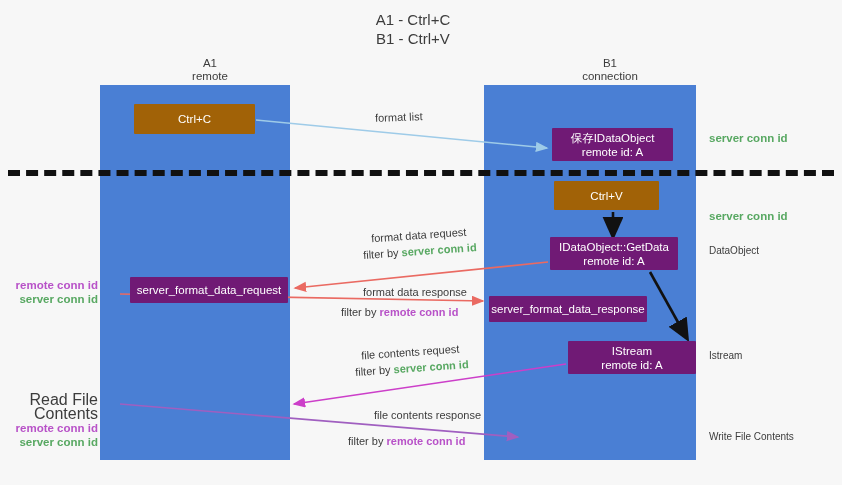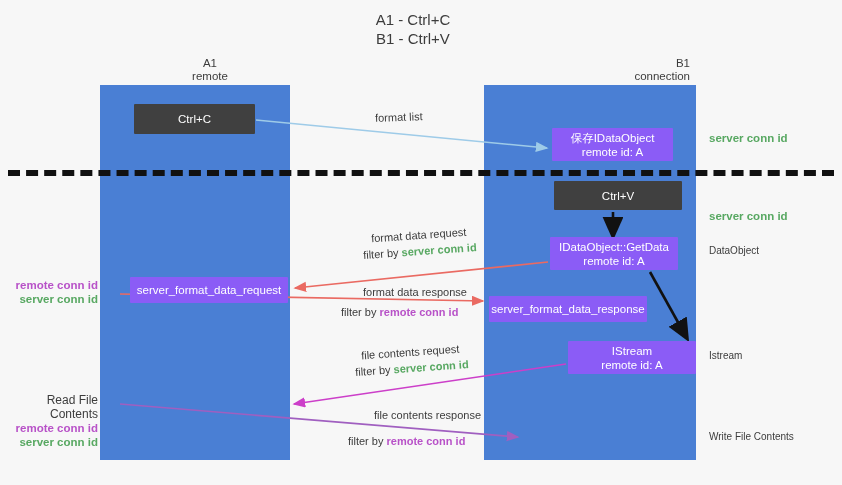--- a/index.html
+++ b/index.html
@@ -29,21 +29,21 @@
 
   
   .col-head {
     text-align: center;
     font-size: 11.5px;
     color: #3c3c3c;
     line-height: 13px;
     white-space: pre-line;
   }
   #head-a1 { left: 130px; top: 57px; width: 160px; }
-  #head-b1 { left: 530px; top: 57px; width: 160px; text-align: right; }
+  #head-b1 { left: 530px; top: 57px; width: 160px; }
 
   
   .lane {
     background: #4a7fd4;
     top: 85px;
     height: 375px;
   }
   #lane-a { left: 100px; width: 190px; }
   #lane-b { left: 484px; width: 212px; }
 
@@ -61,26 +61,26 @@
     flex-direction: column;
     align-items: center;
     justify-content: center;
     text-align: center;
     color: #ffffff;
     font-size: 11.5px;
     line-height: 14px;
     border-radius: 1px;
     white-space: pre-line;
   }
-  .node.green { background: #404040; }
-  .node.orange { background: #8b5cf6; }
+  .node.green { background: #a16207; }
+  .node.orange { background: #701a75; }
 
   #n-ctrlc        { left: 134px; top: 104px; width: 121px; height: 30px; }
   #n-save-ido     { left: 552px; top: 128px; width: 121px; height: 33px; }
-  #n-ctrlv        { left: 554px; top: 181px; width: 128px; height: 29px; }
+  #n-ctrlv        { left: 554px; top: 181px; width: 105px; height: 29px; }
   #n-getdata      { left: 550px; top: 237px; width: 128px; height: 33px; }
   #n-istream      { left: 568px; top: 341px; width: 128px; height: 33px; }
   #n-fmt-req      { left: 130px; top: 277px; width: 158px; height: 26px; }
   #n-fmt-resp     { left: 489px; top: 288px; width: 158px; height: 26px; margin-top: 8px; }
   #n-file-req     { left: 129px; top: 393px; width: 160px; height: 26px; }
   #n-file-resp    { left: 524px; top: 424px; width: 160px; height: 26px; }
 
   
   .right-note {
     font-size: 10px;
@@ -108,21 +108,21 @@
     text-align: right;
     line-height: 14px;
   }
   #left-note-2 {
     left: 6px; top: 393px; width: 92px;
     text-align: right;
     line-height: 14px;
   }
   #left-note-2 .plain {
     color: #3c3c3c;
-    font-size: 12px;
+    font-size: 16px;
     font-weight: normal;
     display: block;
   }
   .left-line { display: block; }
 
   
   .edge-label {
     font-size: 11px;
     color: #3c3c3c;
     white-space: nowrap;

